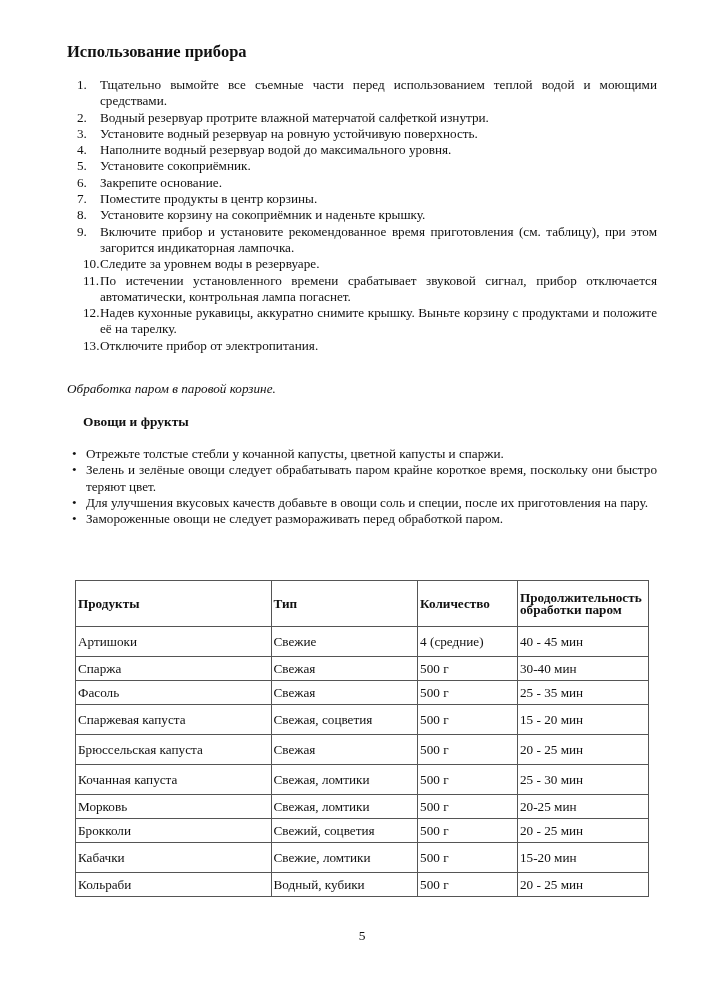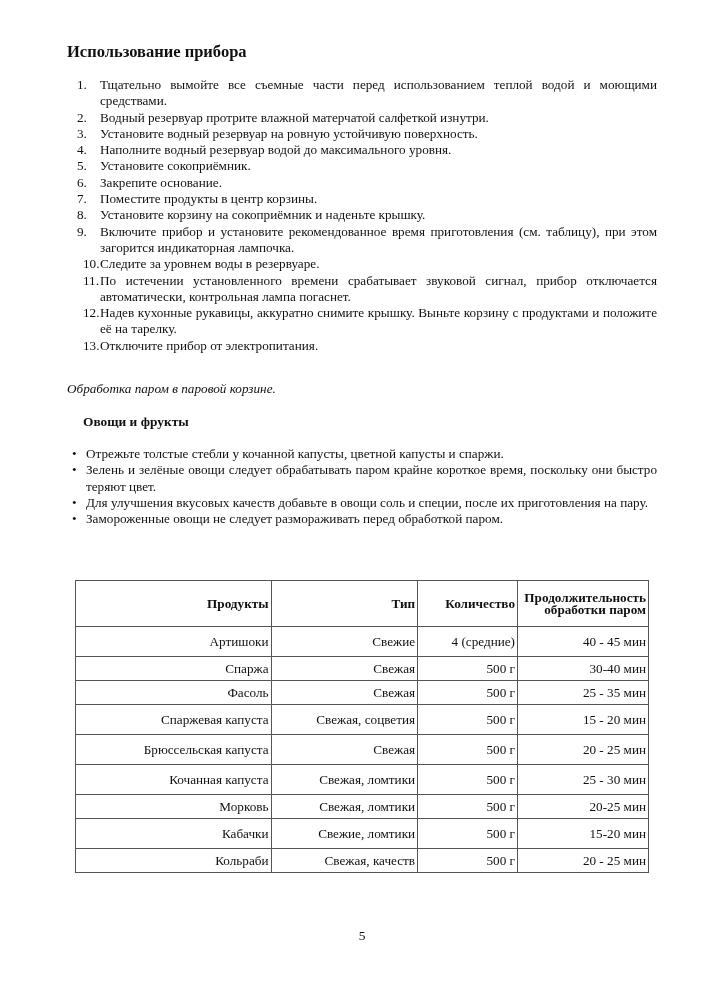--- a/index.html
+++ b/index.html
@@ -10,21 +10,21 @@
   ol.steps { position: absolute; left: 0; top: 77px; margin: 0; padding: 0; list-style: none; width: 590px; }
   ol.steps li { position: relative; padding-left: 33px; line-height: 16.3px; text-align: justify; }
   ol.steps li .num { position: absolute; left: 10px; top: 0; }
   ol.steps li .num.two { left: 16px; }
   .subtitle-italic { position: absolute; left: 0; top: 381px; font-weight: normal; font-style: italic; font-size: 13.2px; margin: 0; }
   .subtitle-bold { position: absolute; left: 16px; top: 414px; font-weight: bold; font-size: 13.4px; margin: 0; }
   ul.tips { position: absolute; left: 0; top: 446px; margin: 0; padding: 0; list-style: none; width: 590px; }
   ul.tips li { position: relative; padding-left: 19px; line-height: 16.3px; text-align: justify; }
   ul.tips li .bullet { position: absolute; left: 5px; top: 0; }
   table.steam { position: absolute; left: 8px; top: 580px; width: 574px; border-collapse: collapse; }
-  table.steam th, table.steam td { border: 1px solid #555; text-align: right; padding: 0 2px; font-size: 13.2px; }
+  table.steam th, table.steam td { border: 1px solid #555; text-align: left; padding: 0 2px; font-size: 13.2px; }
   table.steam th { font-weight: bold; height: 45px; line-height: 12px; }
   table.steam td { height: 23px; }
   table.steam tr.tall td { height: 29px; }
   .page-number { position: absolute; left: 0; width: 590px; top: 928px; text-align: center; font-size: 13.5px; }
 </style>
 </head>
 <body>
 
 <div class="page">
   <h1>Использование прибора</h1>
@@ -106,29 +106,35 @@
         <td>Свежая, ломтики</td>
         <td>500 г</td>
         <td>25 - 30 мин</td>
       </tr>
       <tr>
         <td>Морковь</td>
         <td>Свежая, ломтики</td>
         <td>500 г</td>
         <td>20-25 мин</td>
       </tr>
+      <tr>
+        <td>Брокколи</td>
+        <td>Свежий, соцветия</td>
+        <td>500 г</td>
+        <td>20 - 25 мин</td>
+      </tr>
       <tr class="tall">
         <td>Кабачки</td>
         <td>Свежие, ломтики</td>
         <td>500 г</td>
         <td>15-20 мин</td>
       </tr>
       <tr>
         <td>Кольраби</td>
-        <td>Свежая, качеств</td>
+        <td>Водный, кубики</td>
         <td>500 г</td>
         <td>20 - 25 мин</td>
       </tr>
     </tbody>
   </table>
 
   <div class="page-number">5</div>
 </div>
 
 </body></html>

